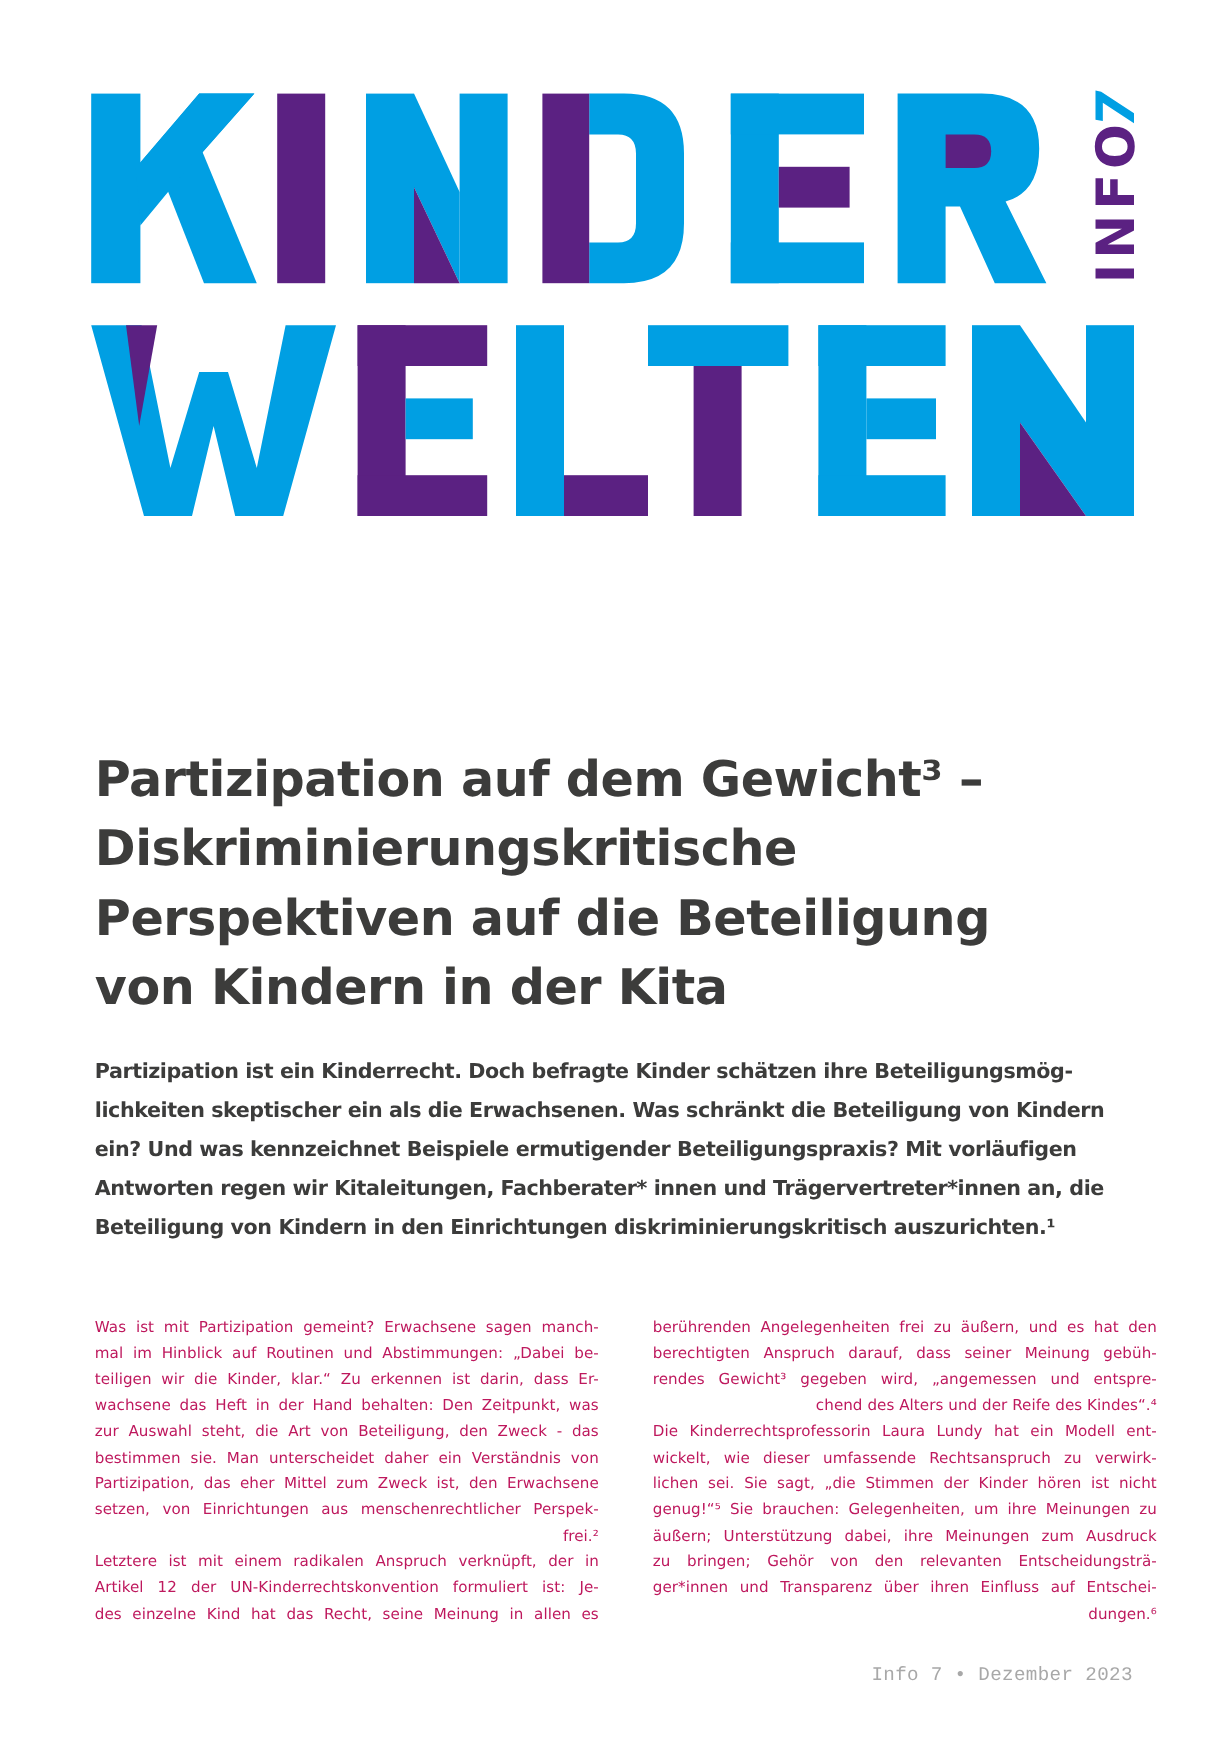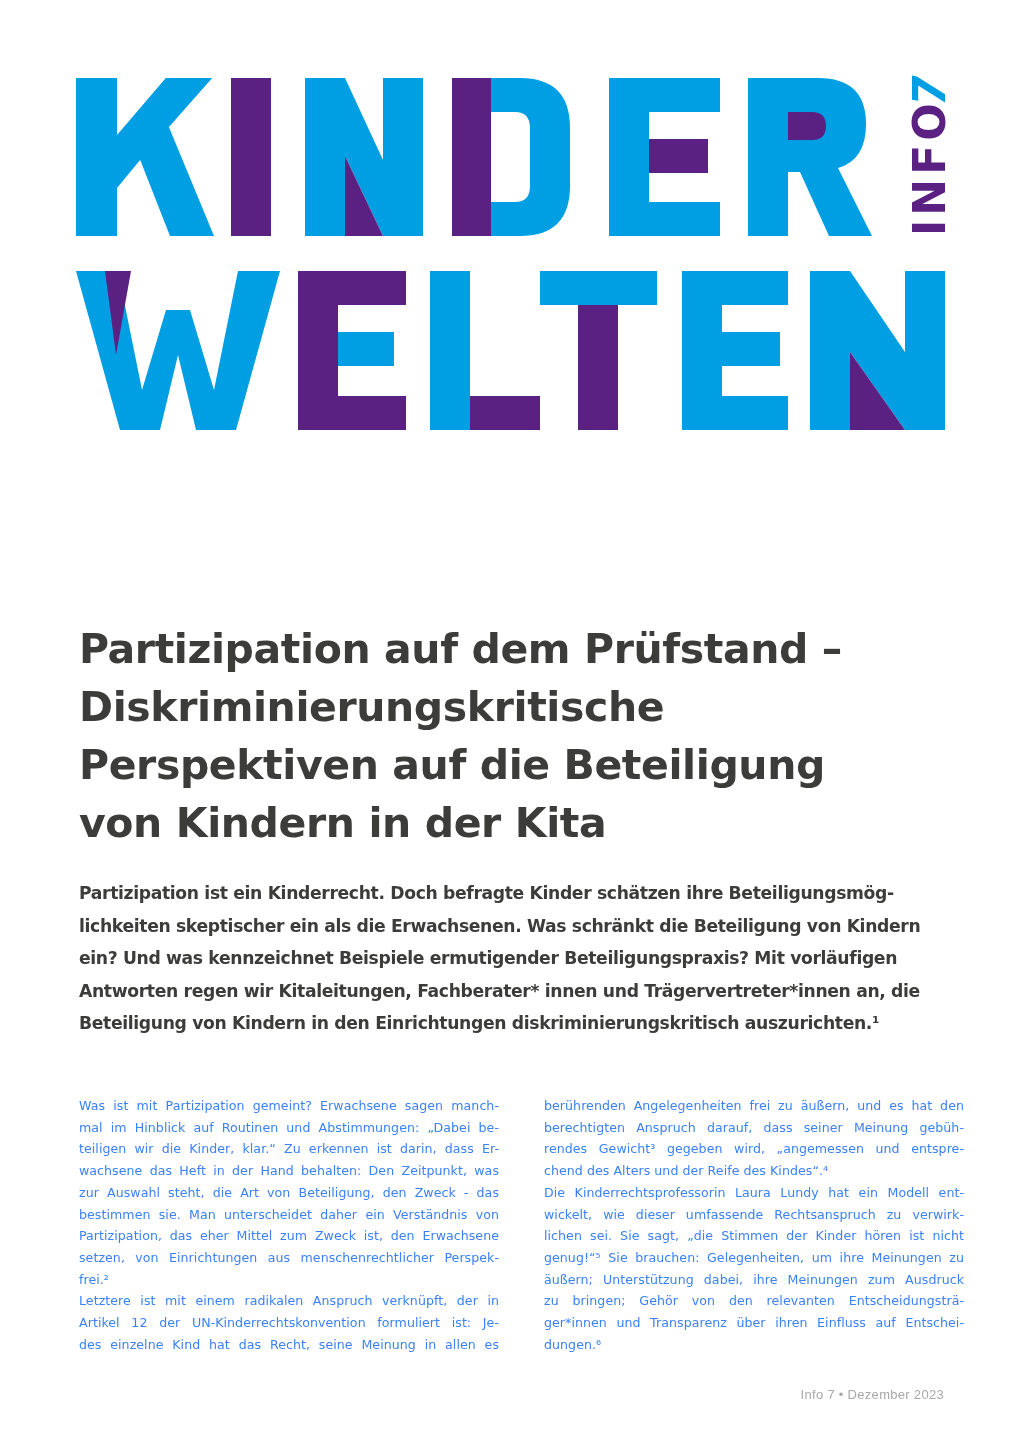--- a/index.html
+++ b/index.html
@@ -8,27 +8,27 @@
   #logo { position: absolute; left: 0; top: 0; width: 1024px; height: 460px; }
   #title { position: absolute; left: 79px; top: 620px; width: 880px; margin: 0;
            font-family: "DejaVu Sans", sans-serif; font-weight: bold; font-size: 41px;
            line-height: 58px; color: #3c3c3b; letter-spacing: -0.4px; }
   #title span { display: block; white-space: nowrap; }
   #lead { position: absolute; left: 79px; top: 877px; width: 880px; margin: 0;
           font-family: "DejaVu Sans", sans-serif; font-weight: bold; font-size: 17.2px;
           line-height: 32.5px; color: #3c3c3b; letter-spacing: -0.35px; }
   #lead span { display: block; white-space: nowrap; }
   .col { position: absolute; top: 1095px; width: 420px; font-family: "DejaVu Sans", sans-serif;
-         font-size: 12.6px; line-height: 21.7px; color: #3b82f6; letter-spacing: 0.05px; }
-  .col span.line { display: block; white-space: nowrap; overflow: hidden; }
+         font-size: 12.6px; line-height: 21.7px; color: #be185d; letter-spacing: 0.05px; }
+  .col span.line { display: block; white-space: nowrap; overflow: hidden; text-align: right; }
   .col span.j { text-align: justify; text-align-last: justify; }
   #col-left { left: 79px; }
   #col-right { left: 544px; }
-  #footer { position: absolute; right: 80px; top: 1387px; font-family: Liberation Sans, sans-serif;
-            font-size: 13px; color: #a8a8a8; letter-spacing: 0.3px; }
+  #footer { position: absolute; right: 80px; top: 1387px; font-family: Liberation Mono, monospace;
+            font-size: 16px; color: #a8a8a8; letter-spacing: 0.3px; }
 </style>
 </head>
 <body>
 
 <svg id="logo" viewBox="0 0 1024 460" xmlns="http://www.w3.org/2000/svg">
   <title>KINDER</title>
   <g>
 
     <g>
       <rect x="76" y="78" width="41" height="158" fill="#009FE3"></rect>
@@ -102,21 +102,21 @@
     <g>
       <rect x="810" y="271" width="40" height="159" fill="#009FE3"></rect>
       <rect x="905" y="271" width="40" height="159" fill="#009FE3"></rect>
       <polygon points="850,271 905,352 905,430 850,352" fill="#009FE3"></polygon>
       <polygon points="850,352 905,430 850,430" fill="#5B2182"></polygon>
     </g>
   </g>
 </svg>
 
 <h1 id="title">
-  <span>Partizipation auf dem Prüfstand –</span>
+  <span>Partizipation auf dem Gewicht³ –</span>
   <span>Diskriminierungskritische</span>
   <span>Perspektiven auf die Beteiligung</span>
   <span>von Kindern in der Kita</span>
 </h1>
 
 <p id="lead">
   <span>Partizipation ist ein Kinderrecht. Doch befragte Kinder schätzen ihre Beteiligungsmög-</span>
   <span>lichkeiten skeptischer ein als die Erwachsenen. Was schränkt die Beteiligung von Kindern</span>
   <span>ein? Und was kennzeichnet Beispiele ermutigender Beteiligungspraxis? Mit vorläufigen</span>
   <span>Antworten regen wir Kitaleitungen, Fachberater* innen und Trägervertreter*innen an, die</span>

